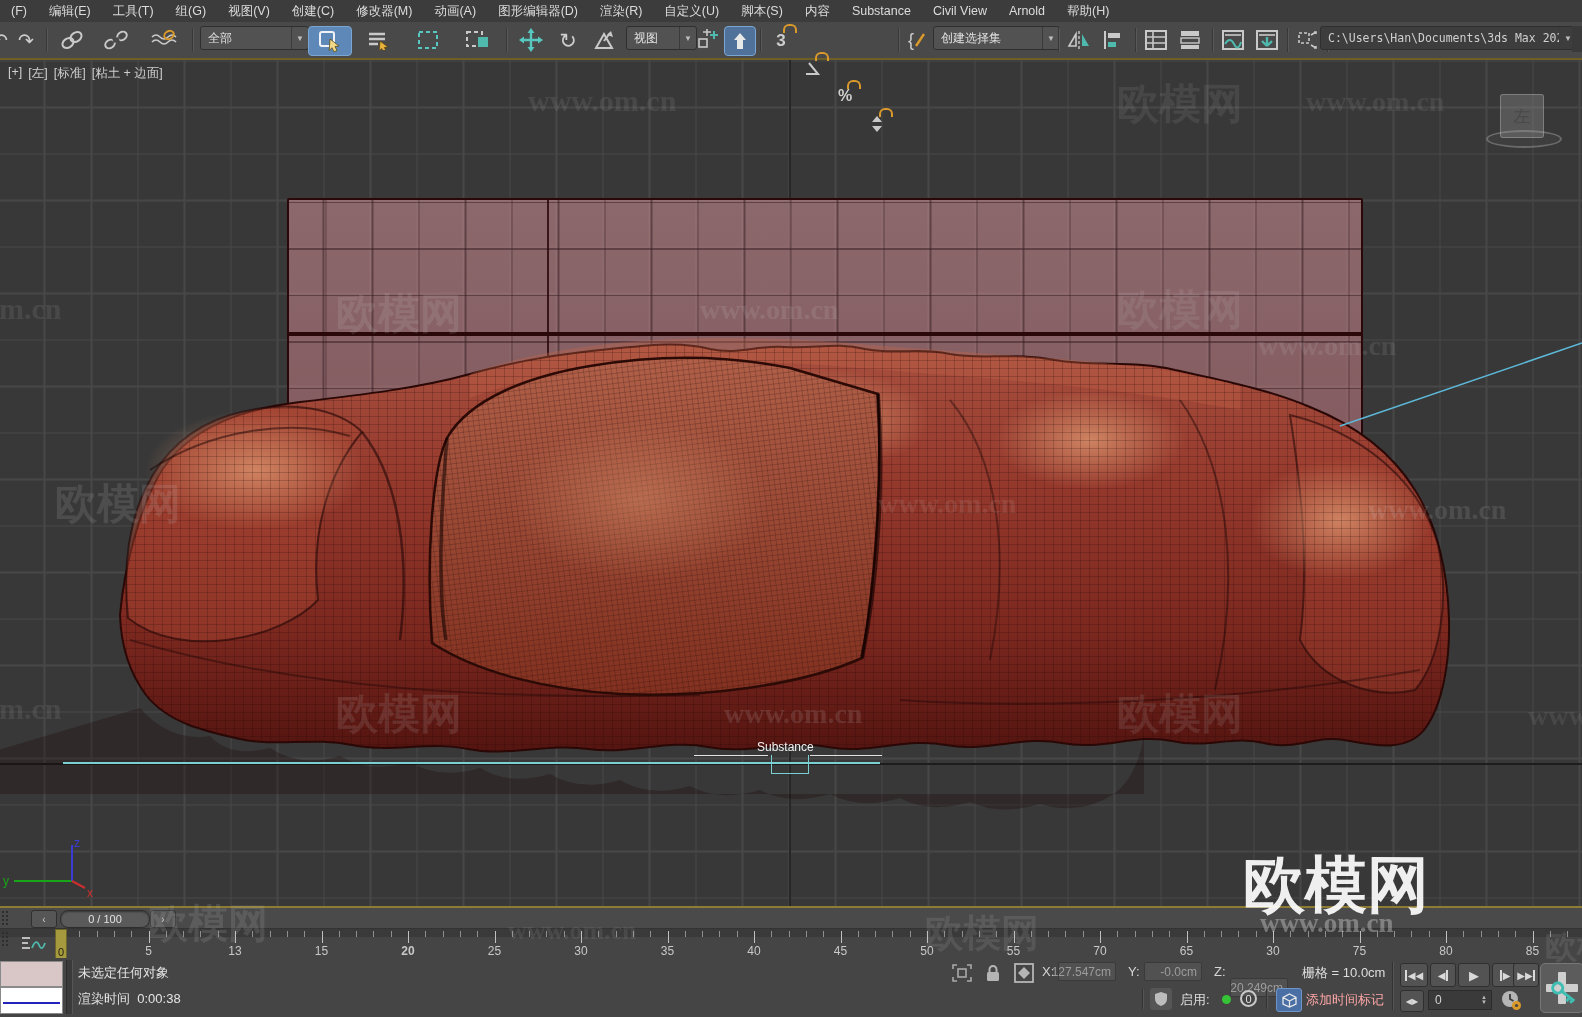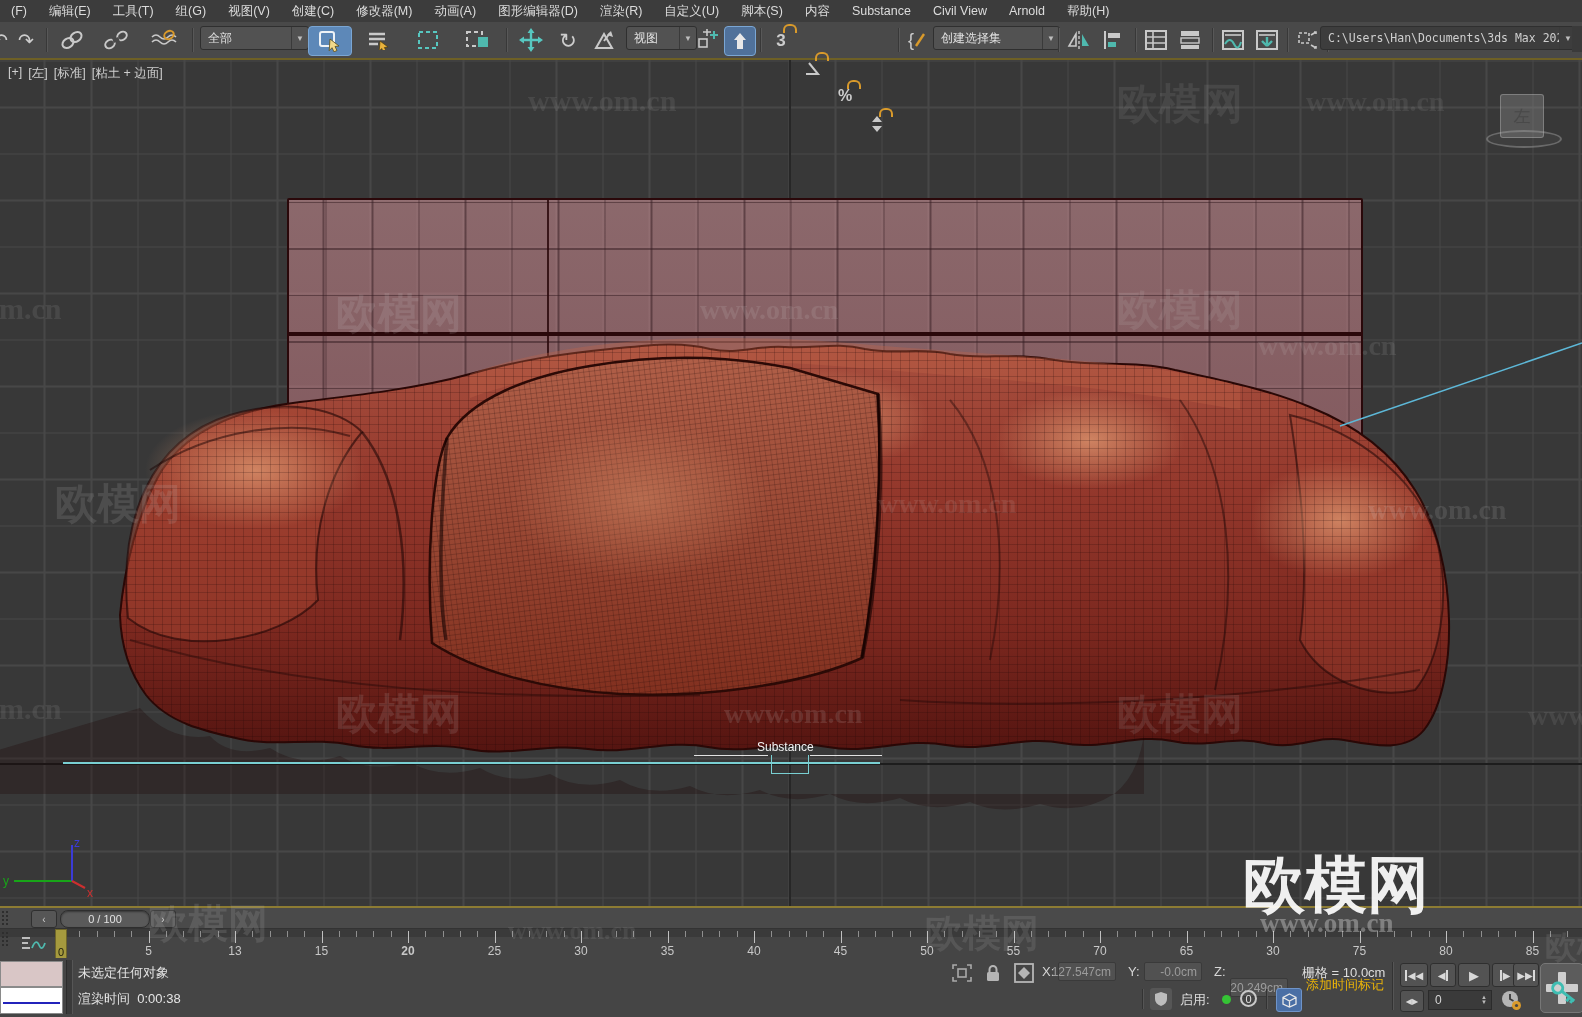--- a/index.html
+++ b/index.html
@@ -623,21 +623,21 @@
     </div>
     <div class="abs" style="left:1180px;top:33px;color:#dedede">启用:</div>
     <div class="abs" style="left:1222px;top:37px;width:9px;height:9px;border-radius:50%;background:#35c435"></div>
     <div class="abs sbicon" style="left:1240px;top:32px;width:17px;height:17px;border:2px solid #c9c9c9;border-radius:50%;font-size:11px;color:#e2e2e2;box-sizing:border-box">0</div>
     <div class="abs" style="left:1266px;top:31px;width:1px;height:20px;background:#333;border-right:1px solid #555"></div>
     <div class="abs sbicon" style="left:1276px;top:30px;width:24px;height:22px;background:#4a6fa5;border:1px solid #6f94c9;border-radius:3px">
       <svg width="15" height="15">
           <path d="M7.5 1 L14 4.5 V11 L7.5 14 L1 11 V4.5Z M1 4.5 L7.5 8 L14 4.5 M7.5 8 V14" fill="none" stroke="#e8e8e8" stroke-width="1.3"></path>
         </svg>
     </div>
-    <div class="abs" style="left:1306px;top:18px;color:#eab308">添加时间标记</div>
+    <div class="abs" style="left:1306px;top:33px;color:#fca5a5">添加时间标记</div>
 
     <div class="abs" style="left:1392px;top:4px;width:1px;height:48px;background:#333;border-right:1px solid #555"></div>
     <div class="pbtn" style="left:1400px;top:5px;width:26px;height:22px">
         <span style="border-left:2px solid #d9d9d9;padding-left:1px">◀◀</span>
       </div>
     <div class="pbtn" style="left:1430px;top:5px;width:24px;height:22px">
         <span>◀<span style="border-left:2px solid #d9d9d9;margin-left:1px"></span></span>
       </div>
     <div class="pbtn" style="left:1458px;top:5px;width:30px;height:22px;font-size:13px">▶</div>
     <div class="pbtn" style="left:1492px;top:5px;width:24px;height:22px">

